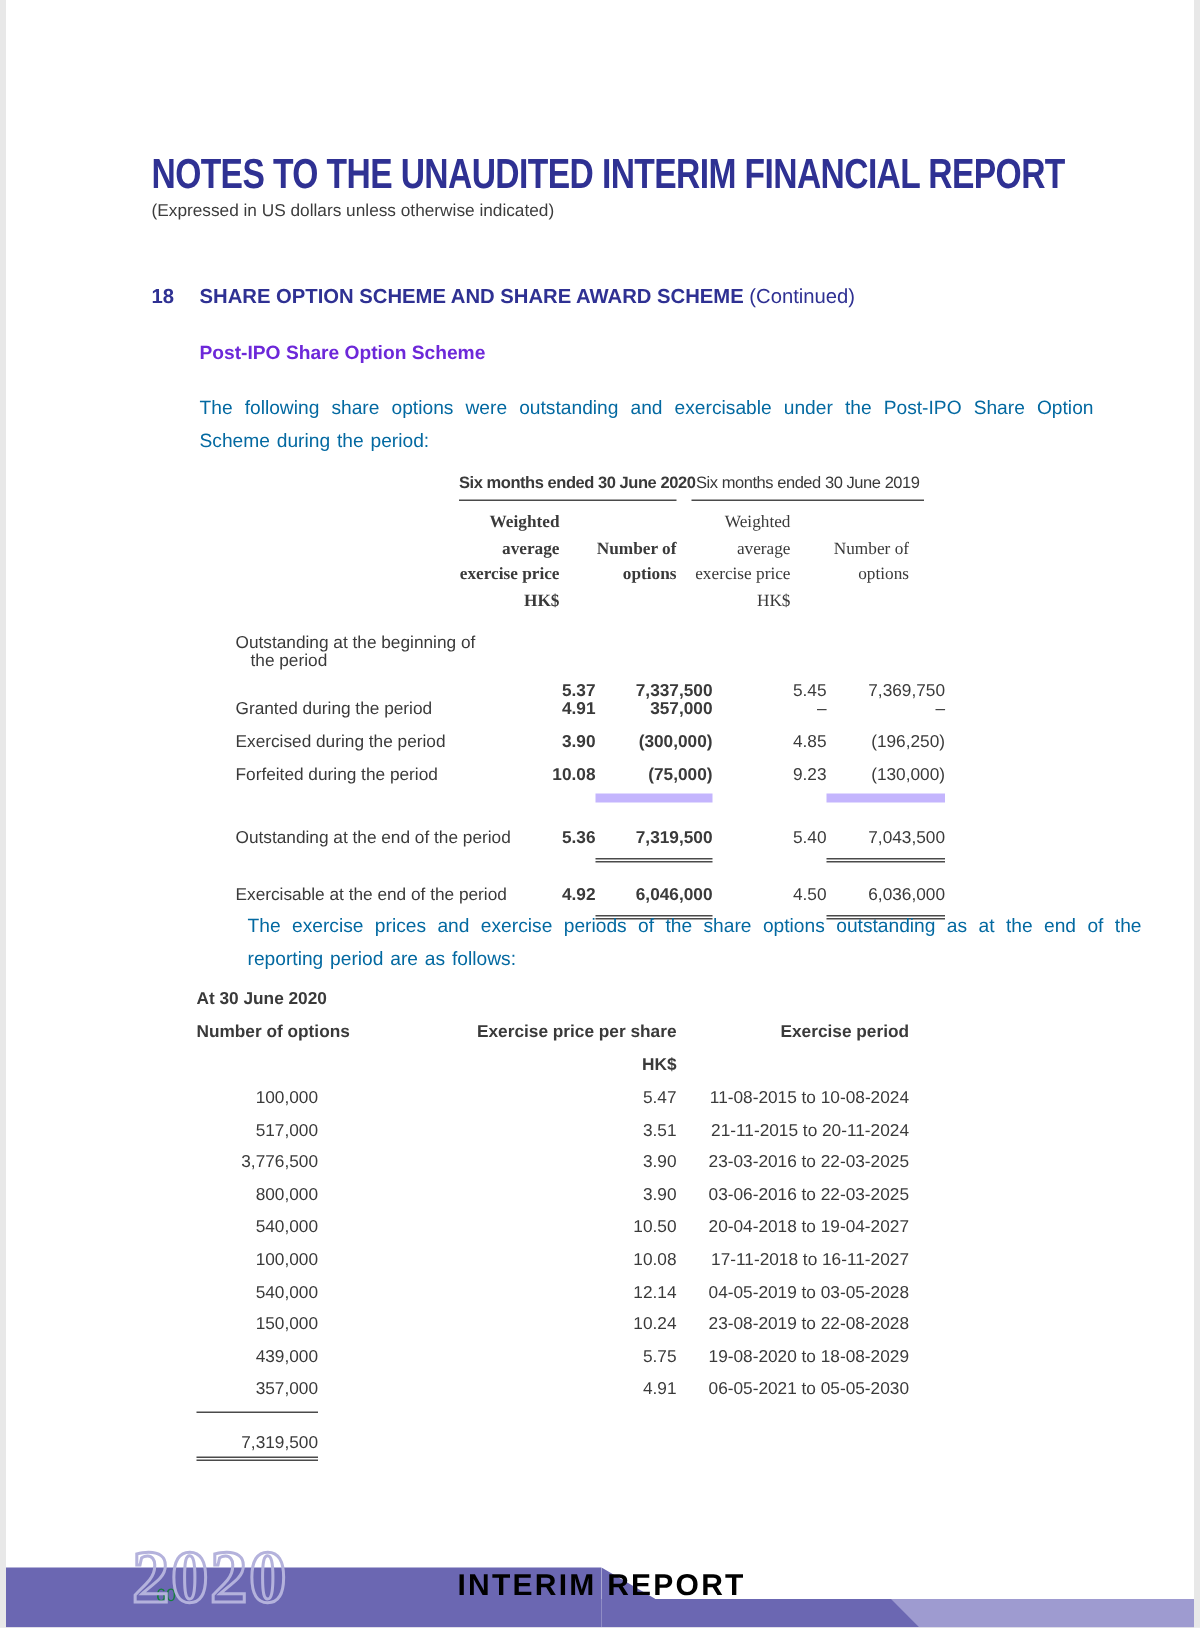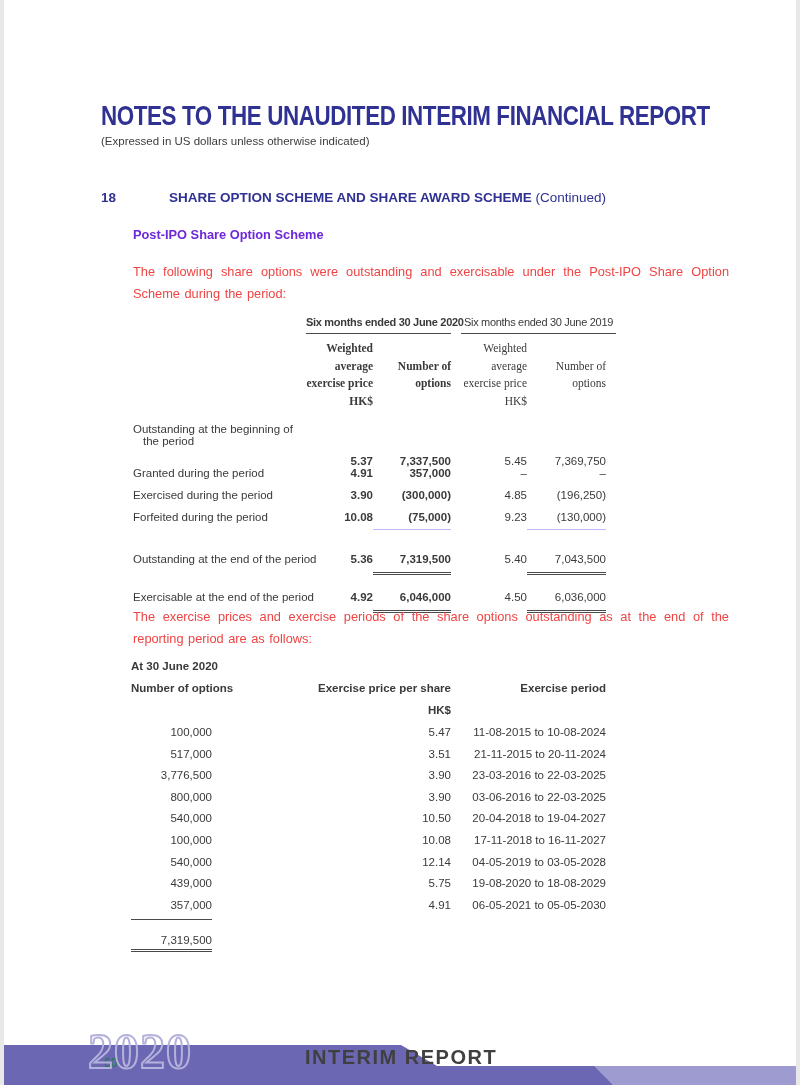--- a/index.html
+++ b/index.html
@@ -16,58 +16,58 @@
     white-space:nowrap;transform:scaleX(0.80);transform-origin:left top;
     letter-spacing:-0.5px;
   }
   .doc-subtitle{
     position:absolute;left:97px;top:135px;
     font-size:11.5px;color:#3c3c3c;
   }
   .section-line{position:absolute;left:97px;top:190px;width:630px;
     font-size:13.5px;color:#2f3193;}
   .section-num{position:absolute;left:0;top:0;font-weight:bold;}
-  .section-head{position:absolute;left:32px;top:0;font-weight:bold;white-space:nowrap;margin-left:36px;}
+  .section-head{position:absolute;left:32px;top:0;font-weight:bold;white-space:nowrap;}
   .section-cont{font-weight:normal;}
   .sub-head{
     position:absolute;left:129px;top:227px;
     font-size:12.8px;font-weight:bold;color:#6d28d9;
   }
   .para{
     position:absolute;left:129px;width:596px;
-    font-size:12.8px;line-height:22px;color:#ef4444;
+    font-size:12.8px;line-height:22px;color:#0369a1;
     text-align:justify;word-spacing:1px;
   }
   .para1{top:261px;}
-  .para2{top:606px;}
+  .para2{top:606px;margin-left:32px;}
   .para3{top:988px;}
 
   
   .t1{position:absolute;left:129px;top:316px;width:473px;font-size:11.5px;color:#3a3a3a;}
   .t1-ghead{display:grid;grid-template-columns:173px 145px 10px 155px;}
   .t1-ghead .g{
     height:17px;text-align:center;white-space:nowrap;
     border-bottom:1px solid #4a4a4a;
     font-size:11px;letter-spacing:-0.3px;
   }
   .t1-ghead .g2020{font-weight:bold;}
   .t1-grid{display:grid;grid-template-columns:173px 67px 78px 76px 79px;font-family:Liberation Serif, serif;}
   .t1-sub{margin-top:6px;}
   .t1-sub .cell{text-align:right;line-height:17.5px;white-space:nowrap;}
   .t1-sub .pad-top{padding-top:17.5px;}
   .t1-sub .bold{font-weight:bold;}
   .t1-rows{margin-top:13px;}
-  .t1-row{display:grid;grid-template-columns:173px 67px 78px 76px 79px;height:22px;align-items:start;}
+  .t1-row{display:grid;grid-template-columns:173px 67px 78px 76px 79px;height:22px;align-items:start;margin-left:24px;}
   .t1-row .lbl{white-space:nowrap;}
   .t1-row .lbl .ind{padding-left:10px;}
   .t1-row .num{text-align:right;white-space:nowrap;}
   .t1-row .b{font-weight:bold;}
   .t1-row.two{height:44px;}
   .t1-row.two .num{align-self:end;}
-  .ru{border-bottom:1px solid #c4b5fd;height:18px;}
+  .ru{border-bottom:6px solid #c4b5fd;height:18px;}
   .rd{border-bottom:3px double #4a4a4a;height:19px;}
   .gap20{height:20px;}
   .gap16{height:16px;}
 
   
   .t2{position:absolute;left:127px;top:660px;width:475px;font-size:11.5px;color:#3a3a3a;}
   .t2-grid{display:grid;grid-template-columns:81px 239px 155px;}
   .t2 .hrow{height:22px;font-weight:bold;}
   .t2 .cell{text-align:right;white-space:nowrap;}
   .t2-row{display:grid;grid-template-columns:81px 239px 155px;height:21.6px;}
@@ -88,21 +88,21 @@
     font-size:50px;font-weight:bold;letter-spacing:1px;
     color:transparent;-webkit-text-stroke:2px #b4b2dc;
     font-family:Liberation Serif, serif;
   }
   .logo-company{
     position:absolute;left:302px;top:1084px;
     font-size:14px;letter-spacing:2.5px;color:#37358a;font-weight:bold;
   }
   .logo-report{
     position:absolute;left:301px;top:1046px;
-    font-size:20px;letter-spacing:1.5px;color:#404040;font-weight:bold;
+    font-size:20px;letter-spacing:1.5px;color:#000000;font-weight:bold;
   }
 </style>
 </head>
 <body>
 
 <div class="page">
 
   <div class="doc-title">NOTES TO THE UNAUDITED INTERIM FINANCIAL REPORT</div>
   <div class="doc-subtitle">(Expressed in US dollars unless otherwise indicated)</div>
 
@@ -254,20 +254,25 @@
         <div class="cell">100,000</div>
         <div class="cell">10.08</div>
         <div class="cell">17-11-2018 to 16-11-2027</div>
       </div>
       <div class="t2-row">
         <div class="cell">540,000</div>
         <div class="cell">12.14</div>
         <div class="cell">04-05-2019 to 03-05-2028</div>
       </div>
       <div class="t2-row">
+        <div class="cell">150,000</div>
+        <div class="cell">10.24</div>
+        <div class="cell">23-08-2019 to 22-08-2028</div>
+      </div>
+      <div class="t2-row">
         <div class="cell">439,000</div>
         <div class="cell">5.75</div>
         <div class="cell">19-08-2020 to 18-08-2029</div>
       </div>
       <div class="t2-row">
         <div class="cell opt-rule">357,000</div>
         <div class="cell">4.91</div>
         <div class="cell">06-05-2021 to 05-05-2030</div>
       </div>
     </div>

